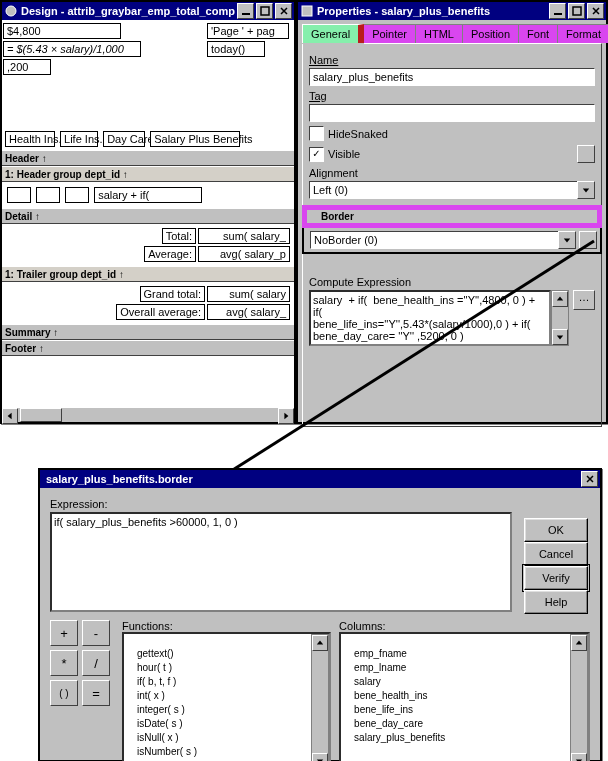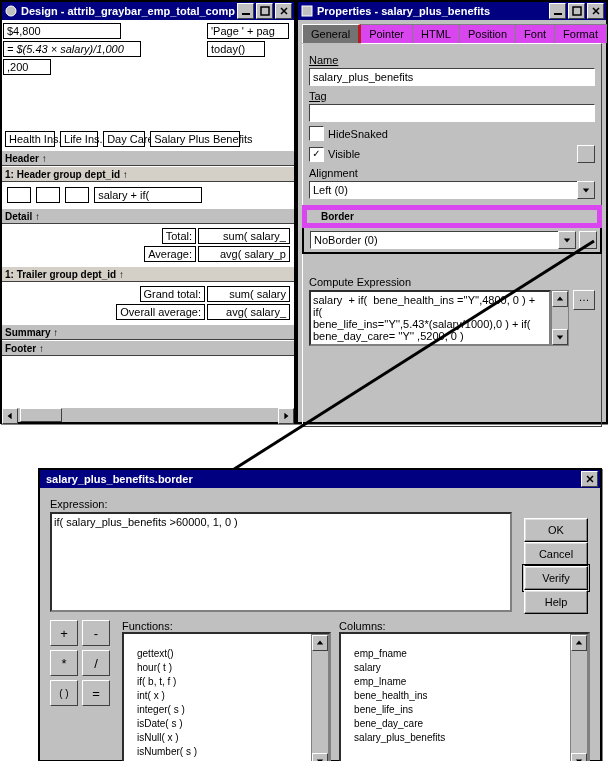--- a/index.html
+++ b/index.html
@@ -8,21 +8,21 @@
   .window{position:absolute;background:#c0c0c0;border:2px solid #000;box-shadow:1px 1px 0 #808080}
   .titlebar{display:flex;align-items:center;height:18px;background:#000080;color:#fff;padding:0 2px}
   .titlebar .icon{width:14px;height:14px;margin-right:3px}
   .titlebar .t{flex:1;font-weight:bold;font-size:11px;white-space:nowrap;overflow:hidden;text-overflow:ellipsis}
   .winbtns{display:flex;gap:2px}
   .winbtn{width:15px;height:14px;background:#c0c0c0;border:1px solid #fff;border-right-color:#404040;border-bottom-color:#404040;display:flex;align-items:center;justify-content:center}
   .winbtn svg{width:10px;height:10px}
   
   .tabrow{display:flex;padding:4px 4px 0 4px;gap:0}
   .tab{padding:3px 8px;border:1px solid #808080;border-bottom:none;background:#d946ef;margin-right:-1px;position:relative}
-  .tab.active{background:#737373;border-top:1px solid #fff;border-left:1px solid #fff;border-right:3px solid #b91c1c;z-index:2;box-shadow:0 1px 0 #c0c0c0}
+  .tab.active{background:#86efac;border-top:1px solid #fff;border-left:1px solid #fff;border-right:6px solid #b91c1c;z-index:2;box-shadow:0 1px 0 #c0c0c0}
   .tabpanel{margin:0 4px 4px 4px;border:1px solid #fff;border-top-color:#fff;border-right-color:#404040;border-bottom-color:#404040;padding:6px;height:370px;position:relative}
   .lbl{display:block;text-decoration:underline;margin:4px 0 2px 0}
   .field{width:100%;height:18px;background:#fff;border:1px solid #404040;border-right-color:#fff;border-bottom-color:#fff;padding:1px 3px;box-sizing:border-box;font-family:inherit;font-size:11px}
   .chkrow{display:flex;align-items:center;gap:4px;margin:4px 0}
   .chk{width:13px;height:13px;background:#fff;border:1px solid #404040;border-right-color:#fff;border-bottom-color:#fff;display:flex;align-items:center;justify-content:center}
   .chk.checked::after{content:"✓";font-size:10px;line-height:10px}
   .drop{display:flex;width:100%;height:18px}
   .drop input{flex:1;border:1px solid #404040;border-right:none;border-bottom-color:#fff;border-top-color:#404040;background:#fff;font-family:inherit;font-size:11px;padding:1px 3px}
   .drop .ddbtn{width:16px;border:1px solid #fff;border-right-color:#404040;border-bottom-color:#404040;background:#c0c0c0;display:flex;align-items:center;justify-content:center}
   .section-hd{background:#c0c0c0;border:1px solid #000;border-bottom:none;padding:1px 4px;font-weight:bold;font-size:10px;margin-top:4px}
@@ -293,22 +293,22 @@
                     <polygon points="1,3 9,3 5,8"></polygon>
                   </svg>
                 </div>
           </div>
         </div>
       </div>
       <div style="flex:1.2">
         <div>Columns:</div>
         <div class="listbox">
           <div>emp_fname</div>
+          <div>emp_lname</div>
           <div>salary</div>
-          <div>emp_lname</div>
           <div>bene_health_ins</div>
           <div>bene_life_ins</div>
           <div>bene_day_care</div>
           <div>salary_plus_benefits</div>
           <div class="vscroll">
             <div class="sbtn arrow">
                   <svg viewBox="0 0 10 10" width="8" height="8">
                     <polygon points="1,7 9,7 5,2"></polygon>
                   </svg>
                 </div>

